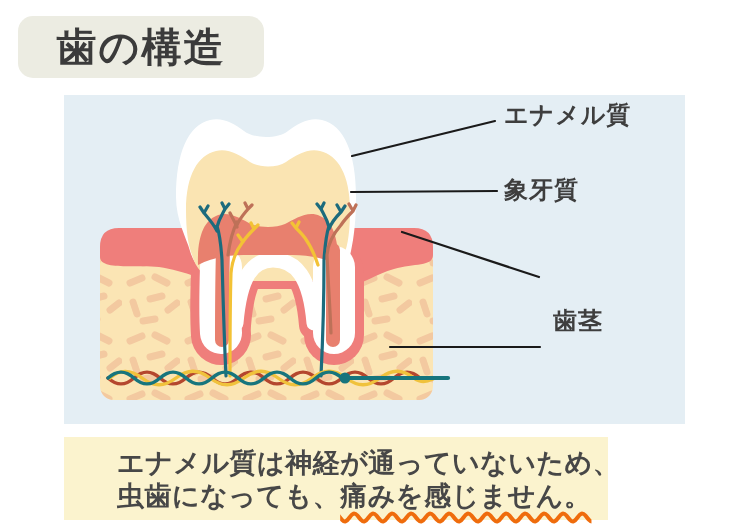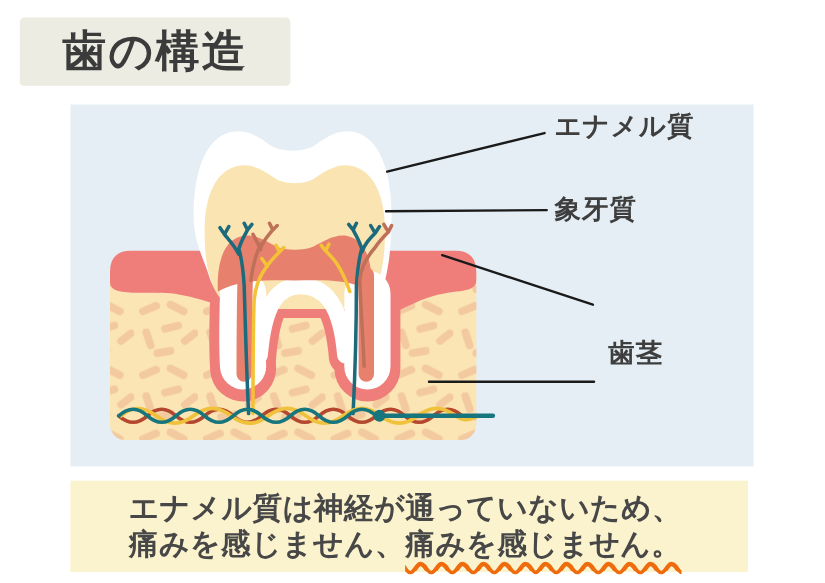--- a/index.html
+++ b/index.html
@@ -2,41 +2,41 @@
 <html><head>
 <meta charset="utf-8">
 <style>
   html,body{margin:0;padding:0;}
   body{
     width:750px;height:530px;position:relative;background:#ffffff;
     font-family:"DejaVu Sans","Liberation Sans",sans-serif;overflow:hidden;
   }
   .title-box{
     position:absolute;left:18px;top:16px;width:246px;height:62px;
-    background:#ECECE2;border-radius:4px;
+    background:#ECECE2;border-radius:15px;
     display:flex;align-items:center;justify-content:center;
   }
   .title-text{
     font-size:40px;font-weight:700;color:#3B3B3B;letter-spacing:2px;line-height:1;
   }
   .panel{
     position:absolute;left:64px;top:95px;width:621px;height:329px;
     background:#E4EEF4;
   }
   .panel svg{position:absolute;left:0;top:0;}
   .part-label{
     position:absolute;font-weight:700;color:#3E3E3E;font-size:24px;
     letter-spacing:1px;white-space:nowrap;line-height:1.2;
   }
   .lbl-enamel{left:440px;top:6px;}
   .lbl-dentin{left:440px;top:81px;}
   .lbl-gum{left:489px;top:166px;margin-top:46px;}
   .lbl-jawbone{left:488px;top:239px;}
   .note-box{
-    position:absolute;left:64px;top:437px;width:616px;height:83px;
+    position:absolute;left:64px;top:437px;width:544px;height:83px;
     background:#FBF3CE;
   }
   .note-text{
     position:absolute;left:53px;top:9px;
     font-size:27px;font-weight:700;color:#474747;line-height:33px;
     letter-spacing:0.5px;white-space:nowrap;
   }
   .wavy{
     text-decoration-line:underline;
     text-decoration-style:wavy;
@@ -163,15 +163,15 @@
   </svg>
 
   <div class="part-label lbl-dentin">象牙質</div>
   <div class="part-label lbl-enamel">エナメル質</div>
   <div class="part-label lbl-gum">歯茎</div>
 </div>
 
 <div class="note-box">
   <div class="note-text">
     <span>エナメル質は神経が通っていないため、</span><br>
-    <span>痛みを感じません、</span><span class="wavy">痛みを感じません。</span>
+    <span>虫歯になっても、</span><span class="wavy">痛みを感じません。</span>
   </div>
 </div>
 
 </body></html>

